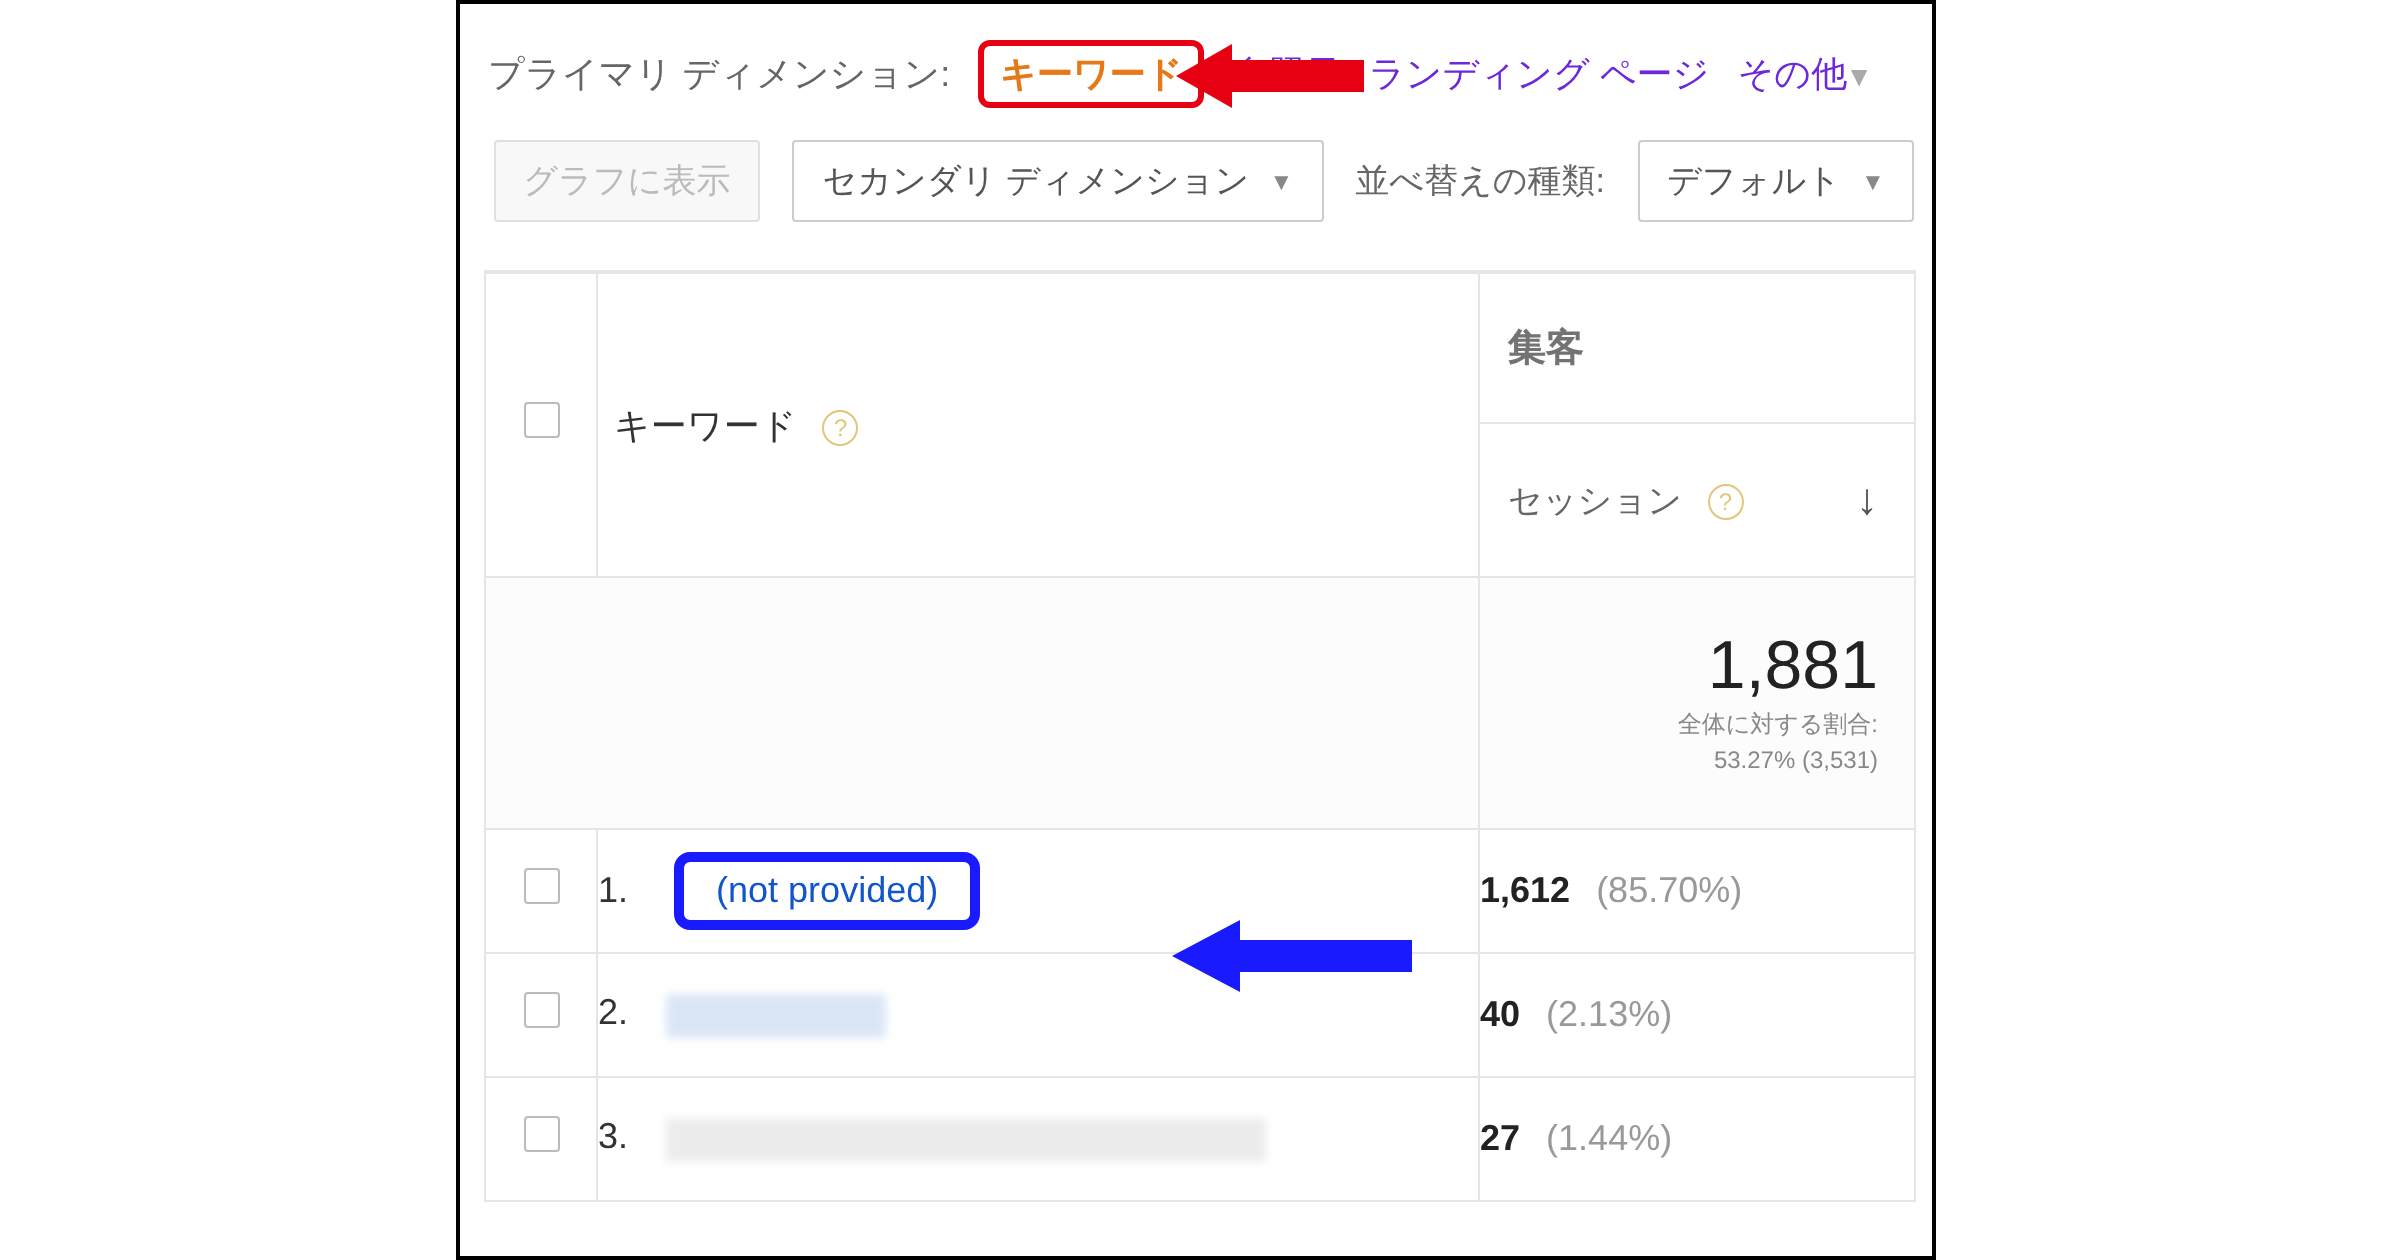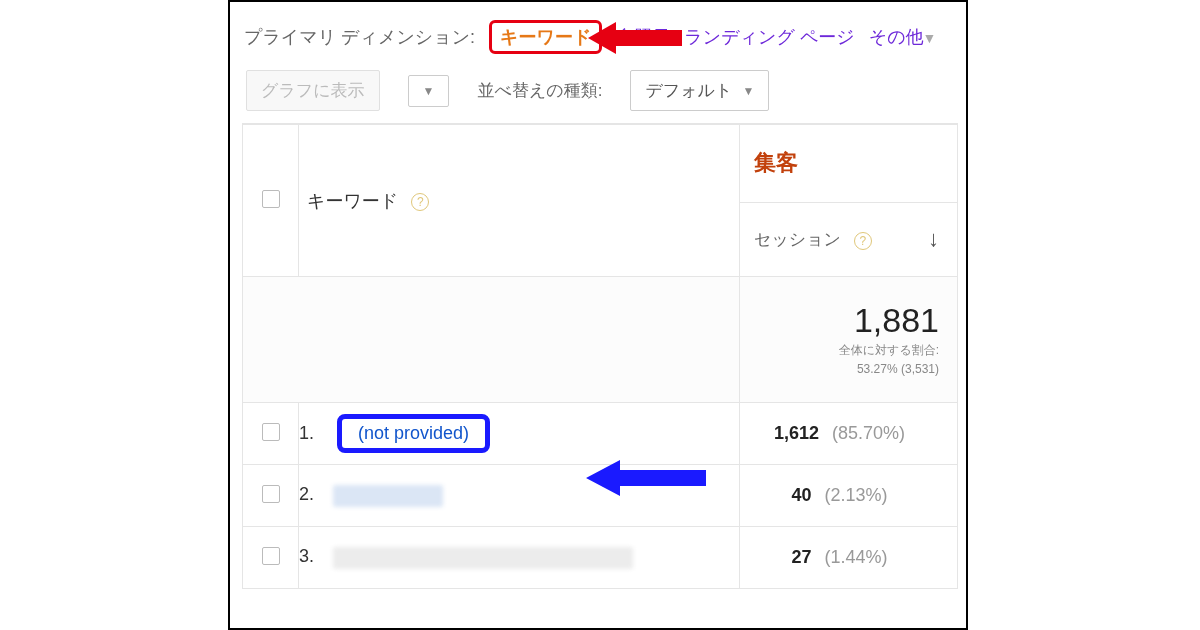--- a/index.html
+++ b/index.html
@@ -76,25 +76,26 @@
       top: 6px;
       width: 94px;
       height: 40px;
       pointer-events: none;
     }
 
     
     .toolbar {
       display: flex;
       align-items: center;
-      gap: 28px;
-      padding: 12px 0 12px 4px;
+      gap: 16px;
+      padding: 12px 0 24px 4px;
       border-bottom: 1px solid #e5e5e5;
       font-size: 17px;
       color: #666;
+      justify-content: center;
     }
     .btn-disabled {
       border: 1px solid #e0e0e0;
       background: #f8f8f8;
       color: #bbb;
       padding: 8px 14px;
       border-radius: 2px;
     }
     .btn-outline {
       border: 1px solid #ccc;
@@ -143,22 +144,22 @@
       border-radius: 50%;
       color: #e0c77a;
       font-size: 12px;
       line-height: 17px;
       text-align: center;
       margin-left: 8px;
       vertical-align: middle;
     }
     .th-right-top {
       width: 218px;
-      font-size: 22px;
-      color: #c2410c;
+      font-size: 19px;
+      color: #737373;
       font-weight: bold;
       padding: 14px 0 14px 14px;
       vertical-align: middle;
     }
     .th-right-bottom {
       width: 218px;
       font-size: 17px;
       color: #666;
       padding: 16px 10px 16px 14px;
       vertical-align: middle;
@@ -215,21 +216,21 @@
     .rownum { color: #333; margin-right: 14px; }
     .kw-link { color: #1155cc; }
     .blue-box {
       border: 5px solid #1a1aff;
       border-radius: 8px;
       padding: 4px 16px;
       display: inline-block;
       margin-left: 4px;
     }
     .val-cell {
-      text-align: center;
+      text-align: left;
       padding-right: 18px;
       font-size: 18px;
     }
     .val-num { font-weight: bold; color: #222; }
     .val-pct { color: #999; margin-left: 8px; }
 
     
     .blue-arrow {
       position: absolute;
       left: 344px;
@@ -266,20 +267,21 @@
       </span>
 
       <svg class="red-arrow" viewBox="0 0 94 40">
         <polygon points="0,20 28,4 28,12 94,12 94,28 28,28 28,36" fill="#e60012"></polygon>
       </svg>
     </div>
 
     <div class="toolbar">
       <div class="btn-disabled">グラフに表示</div>
       <div class="btn-outline">
+        <span>セカンダリ ディメンション</span>
         <span class="dd-caret">▼</span>
       </div>
       <span class="sort-label">並べ替えの種類:</span>
       <div class="btn-outline">
         <span>デフォルト</span>
         <span class="dd-caret">▼</span>
       </div>
     </div>
 
     <table class="table">

